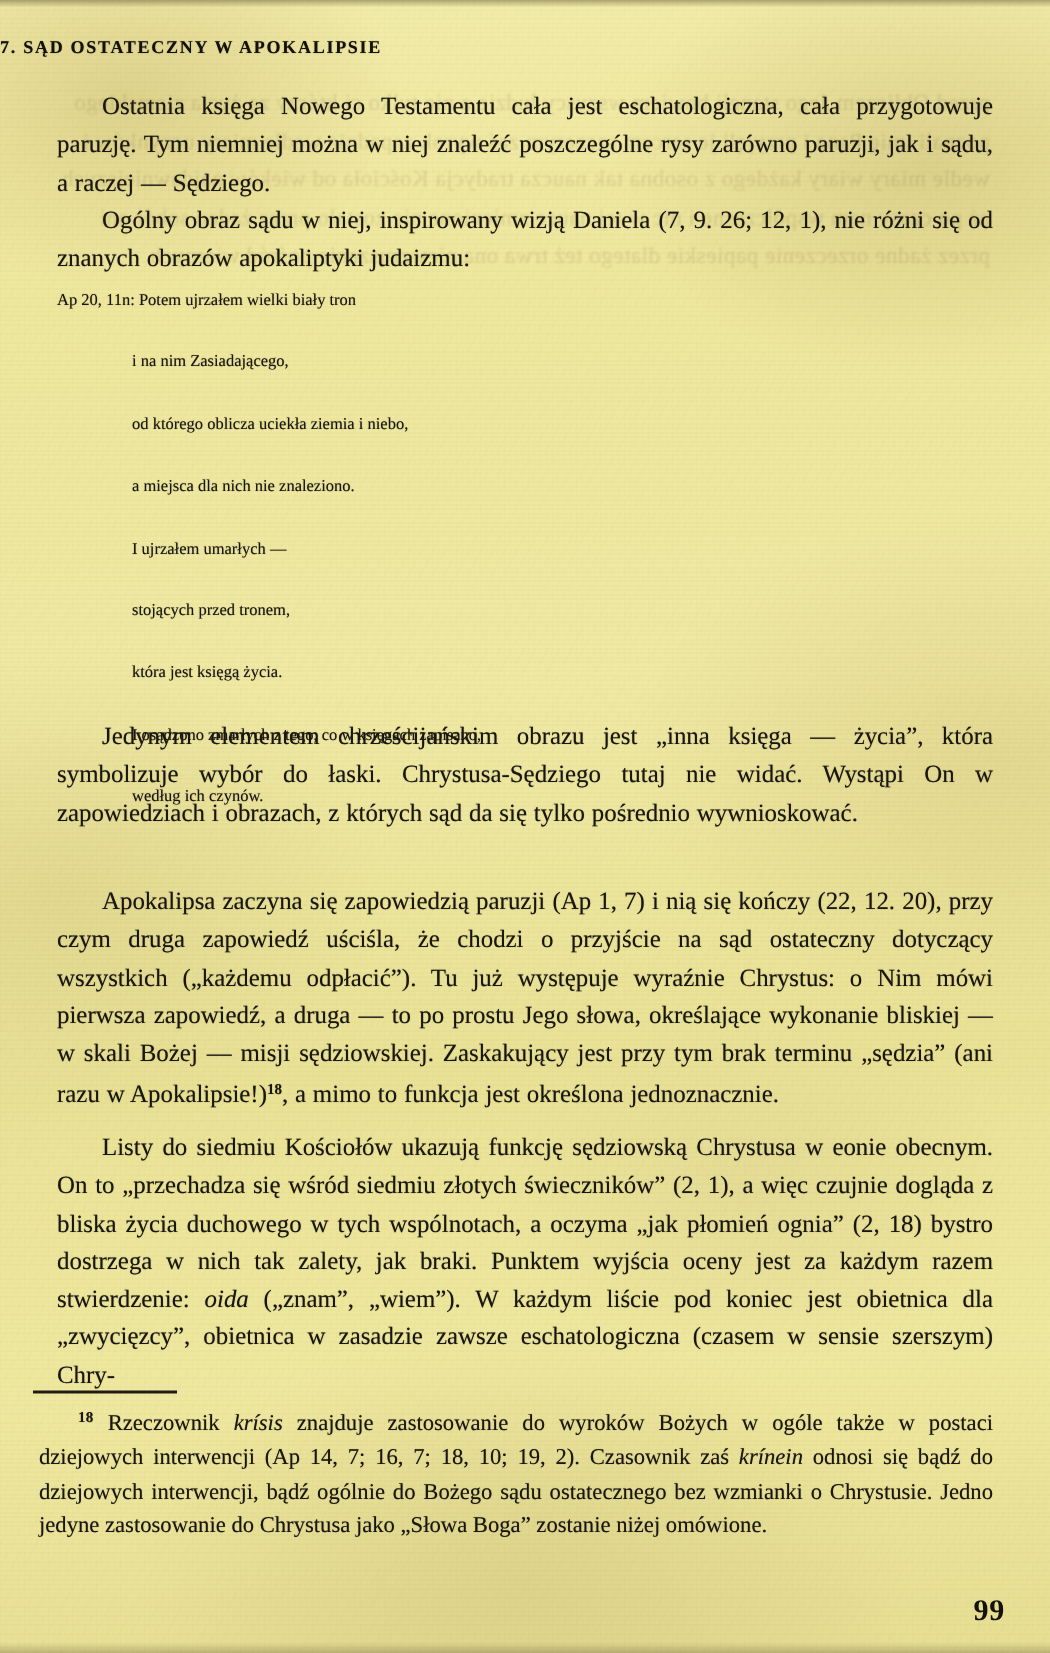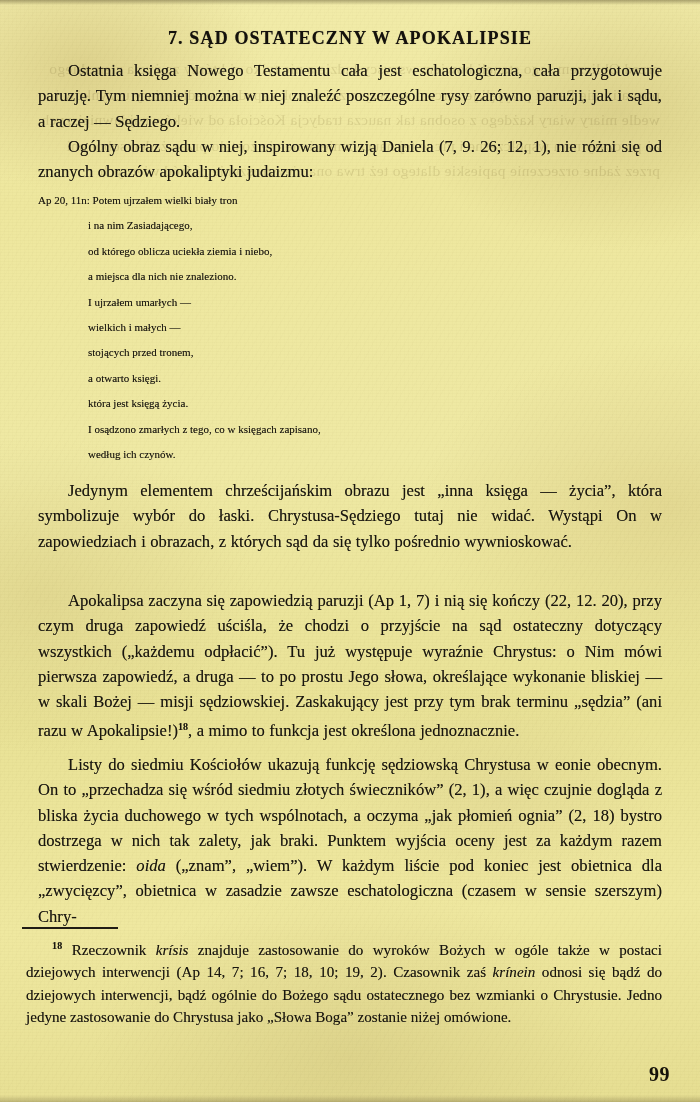--- a/index.html
+++ b/index.html
@@ -70,22 +70,22 @@
     z-index: 3;
     padding: 0;
     color: #191610;
   }
 
   .page-title {
     position: absolute;
     top: 16px;
     left: 0;
     width: 700px;
-    text-align: center;
-    font-size: 18px;
+    text-align: left;
+    font-size: 12px;
     font-weight: 600;
     letter-spacing: 1.15px;
     color: #14110c;
     text-shadow: 0 0 .7px rgba(20,17,12,.55);
   }
 
   .body-block {
     position: absolute;
     left: 38px;
     width: 624px;
@@ -107,21 +107,21 @@
   .quote-block {
     font-size: 11px;
     line-height: 25.4px;
     color: #19160f;
     text-shadow: 0 0 .6px rgba(25,22,15,.5);
   }
   .quote-block .vline {
     white-space: pre;
     margin: 0;
   }
-  .quote-block .vline.indent { padding-left: 50px; }
+  .quote-block .vline.indent { padding-left: 50px; margin-top: 16px; }
 
   
   .fn-rule {
     position: absolute;
     left: 22px;
     top: 927px;
     width: 96px;
     height: 2px;
     background: #201c14;
     z-index: 3;
@@ -200,23 +200,21 @@
       <p class="para">Ostatnia księga Nowego Testamentu cała jest eschatologiczna, cała przygotowuje paruzję. Tym niemniej można w niej znaleźć poszczególne rysy zarówno paruzji, jak i sądu, a raczej — Sędziego.</p>
       <p class="para tight">Ogólny obraz sądu w niej, inspirowany wizją Daniela (7, 9. 26; 12, 1), nie różni się od znanych obrazów apokaliptyki judaizmu:</p>
     </div>
 
     <div class="body-block quote-block" style="top:188px;" id="quote-host">
         <div class="vline">Ap 20, 11n: Potem ujrzałem wielki biały tron</div>
         <div class="vline indent">i na nim Zasiadającego,</div>
         <div class="vline indent">od którego oblicza uciekła ziemia i niebo,</div>
         <div class="vline indent">a miejsca dla nich nie znaleziono.</div>
         <div class="vline indent">I ujrzałem umarłych —</div>
-        <div class="vline indent">wielkich i małych —</div>
         <div class="vline indent">stojących przed tronem,</div>
-        <div class="vline indent">a otwarto księgi.</div>
         <div class="vline indent">która jest księgą życia.</div>
         <div class="vline indent">I osądzono zmarłych z tego, co w księgach zapisano,</div>
         <div class="vline indent">według ich czynów.</div>
       </div>
 
     <div class="body-block" style="top:466px;margin-top:12px;">
       <p class="para">Jedynym elementem chrześcijańskim obrazu jest „inna księga — życia”, która symbolizuje wybór do łaski. Chrystusa-Sędziego tutaj nie widać. Wystąpi On w zapowiedziach i obrazach, z których sąd da się tylko pośrednio wywnioskować.</p>
     </div>
 
     <div class="body-block" style="top:588px;">

